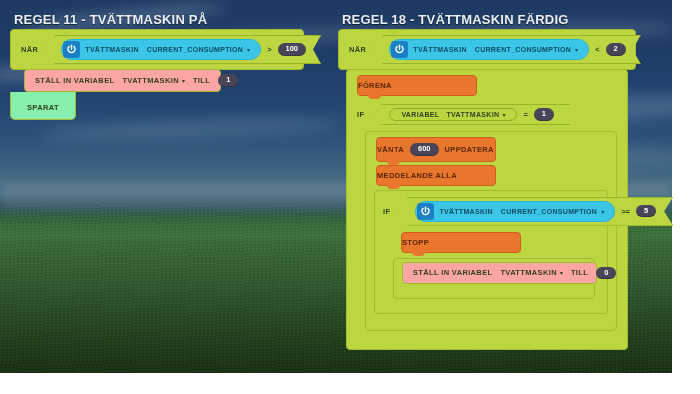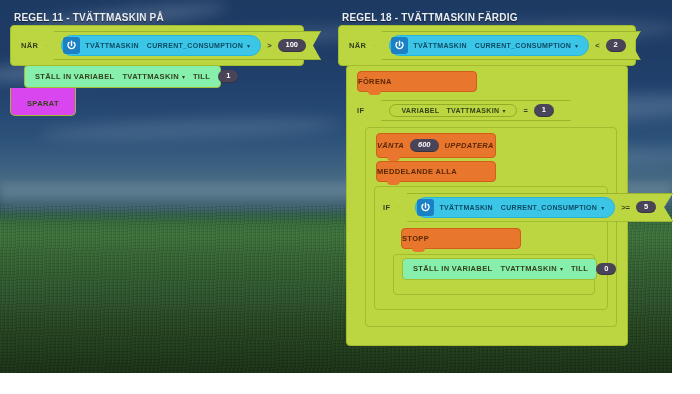--- a/index.html
+++ b/index.html
@@ -54,21 +54,21 @@
     opacity:.65;
   }
   .grassdark{
     position:absolute;left:0;top:300px;width:672px;height:73px;
     background:linear-gradient(to bottom,rgba(0,0,0,0),rgba(0,0,0,.22));
   }
 
   
   .rule{position:absolute;}
   .rule-title{
-    color:#e9eef5;font-size:10px;font-weight:bold;letter-spacing:.2px;
+    color:#e9eef5;font-size:13px;font-weight:bold;letter-spacing:.2px;
     margin:0 0 2px 4px;white-space:nowrap;
     text-shadow:0 1px 1px rgba(0,0,0,.6);
   }
 
   
   .grp{background:#bcd641;border:1px solid #a3bb2f;border-radius:4px;position:relative;}
   .hatrow{display:flex;align-items:center;padding:5px 8px 5px 6px;}
   .lbl{color:#33411a;font-size:7.5px;font-weight:bold;letter-spacing:.35px;white-space:nowrap;}
 
   
@@ -124,26 +124,26 @@
     display:flex;align-items:center;padding:5px 12px 5px 0;position:relative;
   }
   .act .lbl{color:#5a2706;}
   .notch{
     position:absolute;left:10px;bottom:-4px;width:13px;height:4px;
     background:inherit;border-radius:0 0 4px 4px;
   }
 
   
   .stm{
-    background:#86efac;border:1px solid #a3bb2f;border-radius:4px;
+    background:#fca5a5;border:1px solid #a3bb2f;border-radius:4px;
     display:flex;align-items:center;gap:8px;padding:4px 11px 4px 10px;position:relative;
   }
 
   .sparat{
-    background:#d946ef;border:1px solid #a3bb2f;border-radius:0 0 5px 5px;
+    background:#86efac;border:1px solid #a3bb2f;border-radius:0 0 5px 5px;
     border-top:none;padding:4px 16px 5px 16px;display:inline-block;
   }
   .stack{display:flex;flex-direction:column;}
 </style>
 </head>
 <body>
 
 <div id="app">
 
   <div class="canvas">
@@ -244,21 +244,21 @@
               <span class="lbl">TVATTMASKIN</span>
               <span class="caret" style="color:#33411a;margin-left:-4px;">▾</span>
             </div>
             <span class="op">=</span>
             <span class="num">1</span>
           </div>
         </div>
 
         <div class="grp" style="margin-left:18px;margin-top:6px;width:250px;padding-bottom:16px;">
 
-          <div class="act" style="margin:5px 0 0 10px;width:106px;font-style:italic;">
+          <div class="act" style="margin:5px 0 0 10px;width:106px;">
             <span class="lbl">VÄNTA</span>
             <span class="num" style="margin:0 6px;">600</span>
             <span class="lbl">UPPDATERA</span>
             <span class="notch"></span>
           </div>
 
           <div class="act" style="margin:3px 0 0 10px;width:106px;">
             <span class="lbl">MEDDELANDE ALLA</span>
             <span class="notch"></span>
           </div>

